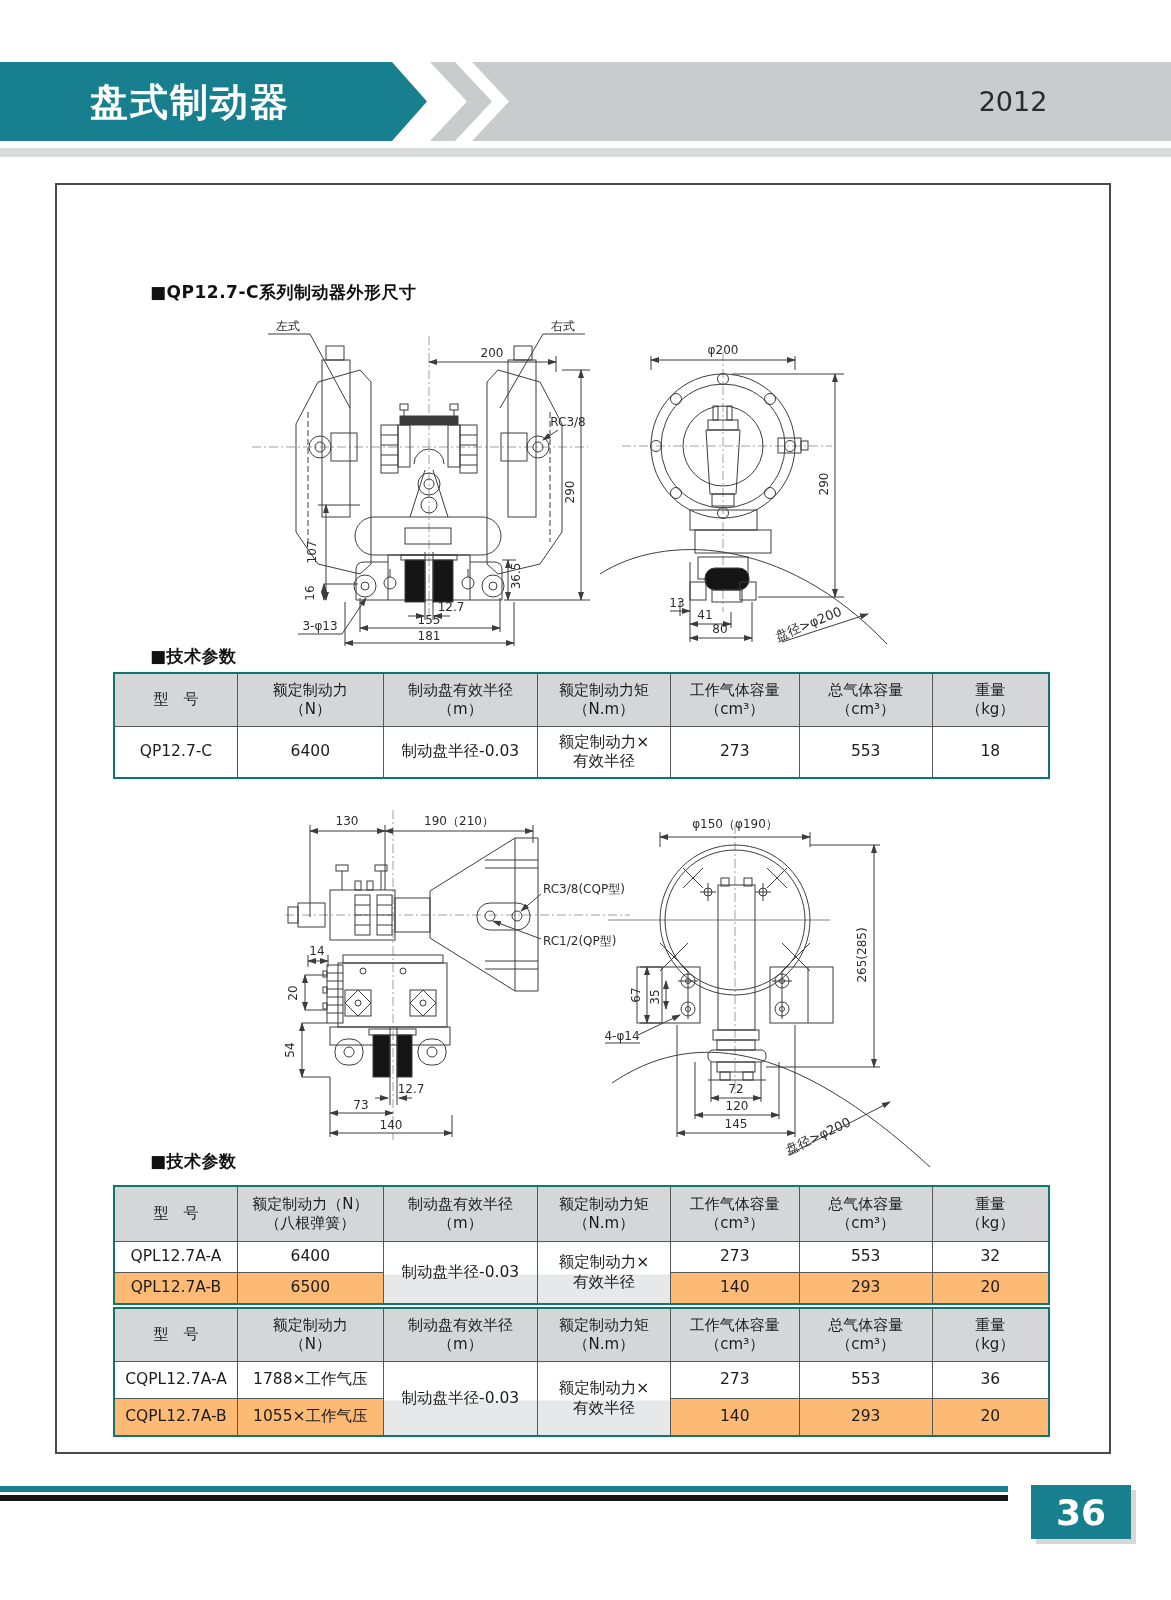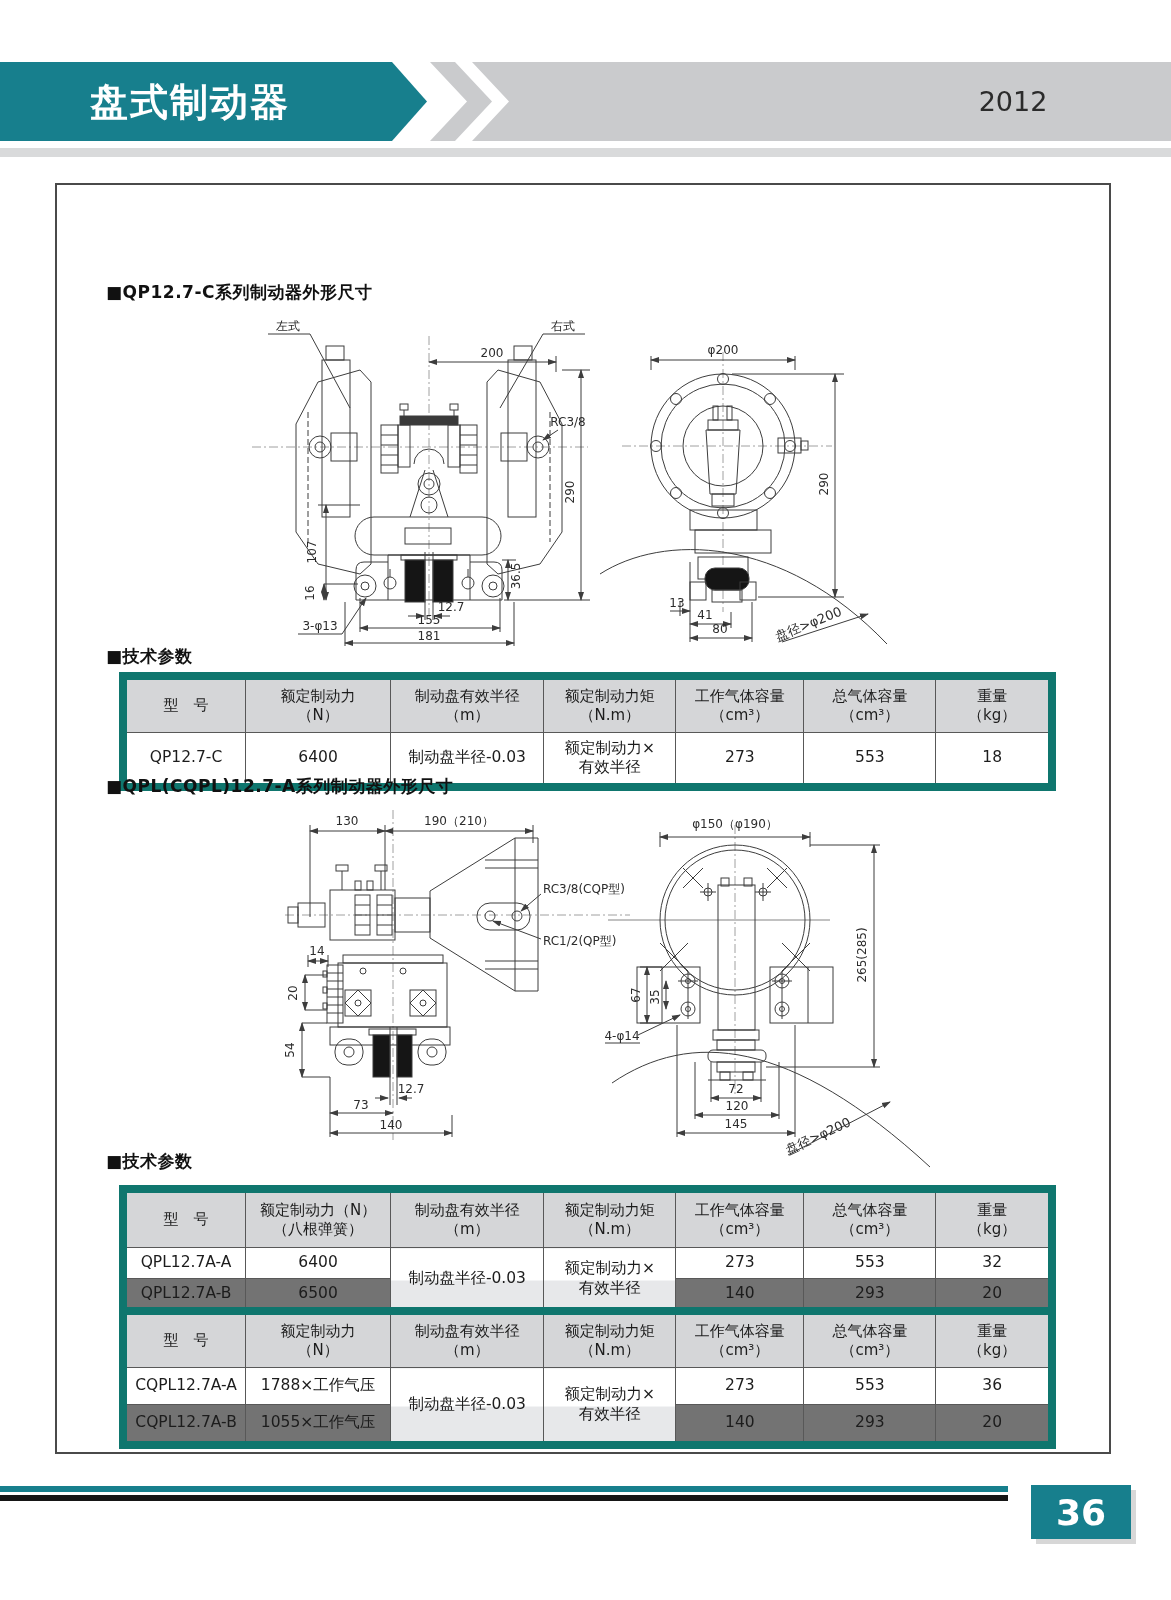--- a/index.html
+++ b/index.html
@@ -7,29 +7,29 @@
         font-family:"DejaVu Sans","Liberation Sans",sans-serif;color:#1c1c1c;}
   .abs{position:absolute;}
   
   .banner-svg{position:absolute;left:0;top:62px;}
   .substrip{position:absolute;left:0;top:148px;width:1171px;height:9px;background:#d9dadb;}
   
   .content-box{position:absolute;left:55px;top:183px;width:1056px;height:1271px;
                border:2px solid #4a4a4a;background:#fff;box-sizing:border-box;}
   .titlebar{position:absolute;left:57px;top:214px;width:1052px;height:53px;background:#d3d4d6;}
   .titlebar span{position:absolute;left:48px;top:8px;font-size:30px;font-weight:bold;color:#141414;letter-spacing:1px;}
-  .sec-head{position:absolute;font-size:17px;font-weight:bold;color:#111;letter-spacing:.5px;}
+  .sec-head{position:absolute;font-size:17px;font-weight:bold;color:#111;letter-spacing:.5px;margin-left:44px;}
   
-  table.spec{position:absolute;left:119px;width:937px;border-collapse:collapse;border:8px solid #0f766e;
+  table.spec{position:absolute;left:113px;width:937px;border-collapse:collapse;border:2px solid #0f766e;
              table-layout:fixed;background:#fff;}
   table.spec th,table.spec td{border:1px solid #585858;text-align:center;vertical-align:middle;
              font-weight:normal;padding:0 2px;color:#1c1c1c;}
   table.spec th{background:#d5d6d8;font-size:15px;line-height:1.3;}
   table.spec td{font-size:15.5px;line-height:1.25;}
-  tr.alt td{background:#737373;}
+  tr.alt td{background:#fdba74;}
   td.span2{background:linear-gradient(#ffffff 52%,#e7e8ea 52%);}
   .t1 th{height:52px;} .t1 td{height:50px;}
   .t2 th{height:54px;} .t2 td{height:30px;}
   .t3 th{height:52px;} .t3 td{height:36px;}
   
   .foot-teal{position:absolute;left:0;top:1486px;width:1008px;height:6px;background:#177f8d;}
   .foot-black{position:absolute;left:0;top:1495px;width:1008px;height:6px;background:#161616;}
   .page-num{position:absolute;left:1031px;top:1485px;width:100px;height:54px;background:#177f8d;
             color:#fff;font-size:36px;font-weight:bold;display:flex;align-items:center;justify-content:center;
             box-shadow:5px 5px 0 rgba(140,140,140,.35);}
@@ -293,21 +293,20 @@
             <div>额定制动力×</div>
             <div>有效半径</div>
           </td>
       <td>273</td>
       <td>553</td>
       <td>18</td>
     </tr>
       </tbody>
   </table>
 
-  <div class="sec-head abs" style="left:106px;top:775px;">■QPL(CQPL)12.7-A系列制动器外形尺寸</div>
 
   <svg class="draw" style="left:285px;top:805px" width="350" height="345" viewBox="0 0 350 345">
     <defs>
       <marker id="m3" markerWidth="9" markerHeight="8" refX="8" refY="4" orient="auto-start-reverse">
         <path d="M0,1L9,4L0,7Z" fill="#3d3d3d"></path>
       </marker>
     </defs>
     <g stroke="#3d3d3d" stroke-width="1" fill="none">
       <line x1="108" y1="5" x2="108" y2="335" stroke="#888" stroke-width=".8" stroke-dasharray="9 3 2 3"></line>
       <line x1="0" y1="110" x2="345" y2="110" stroke="#888" stroke-width=".8" stroke-dasharray="9 3 2 3"></line>

